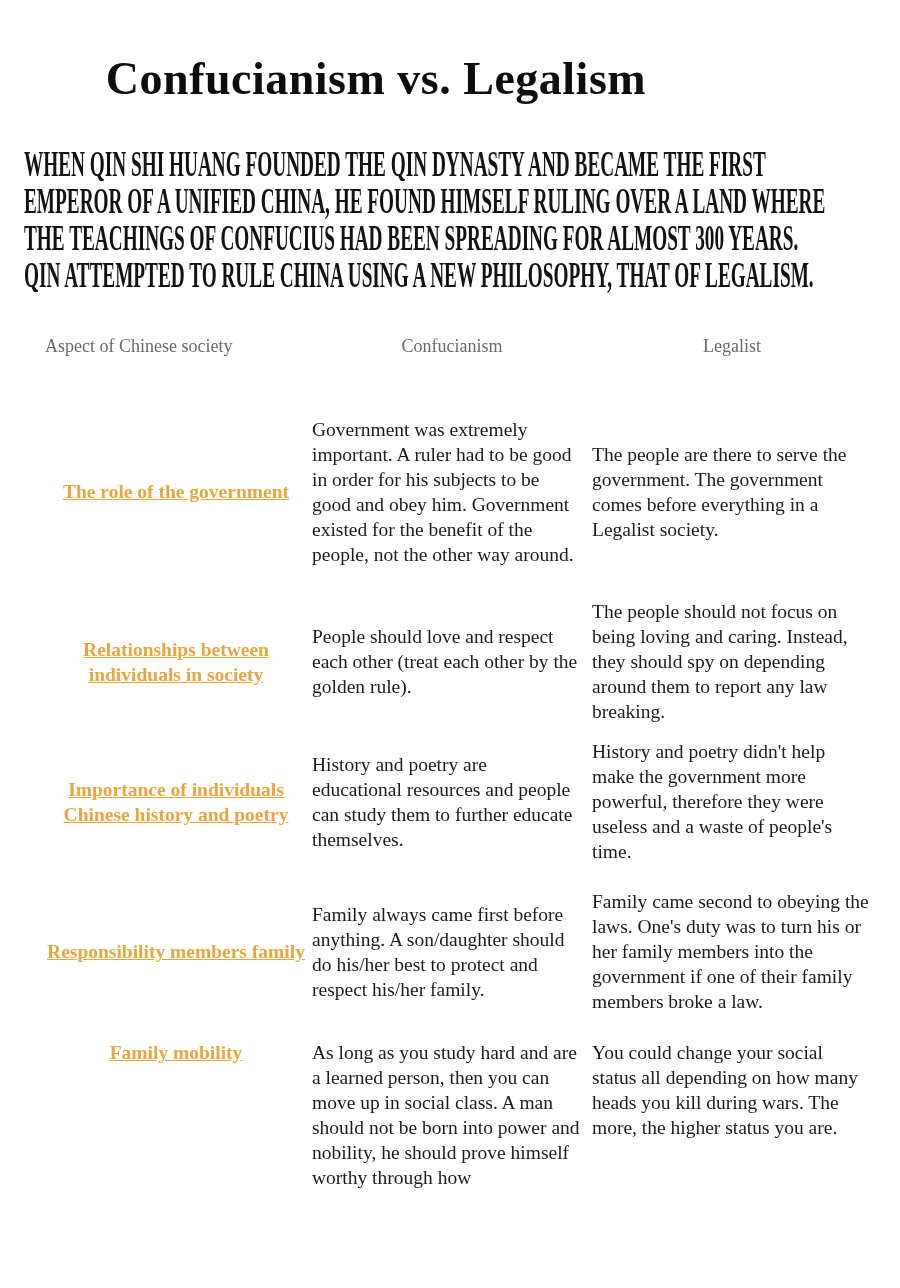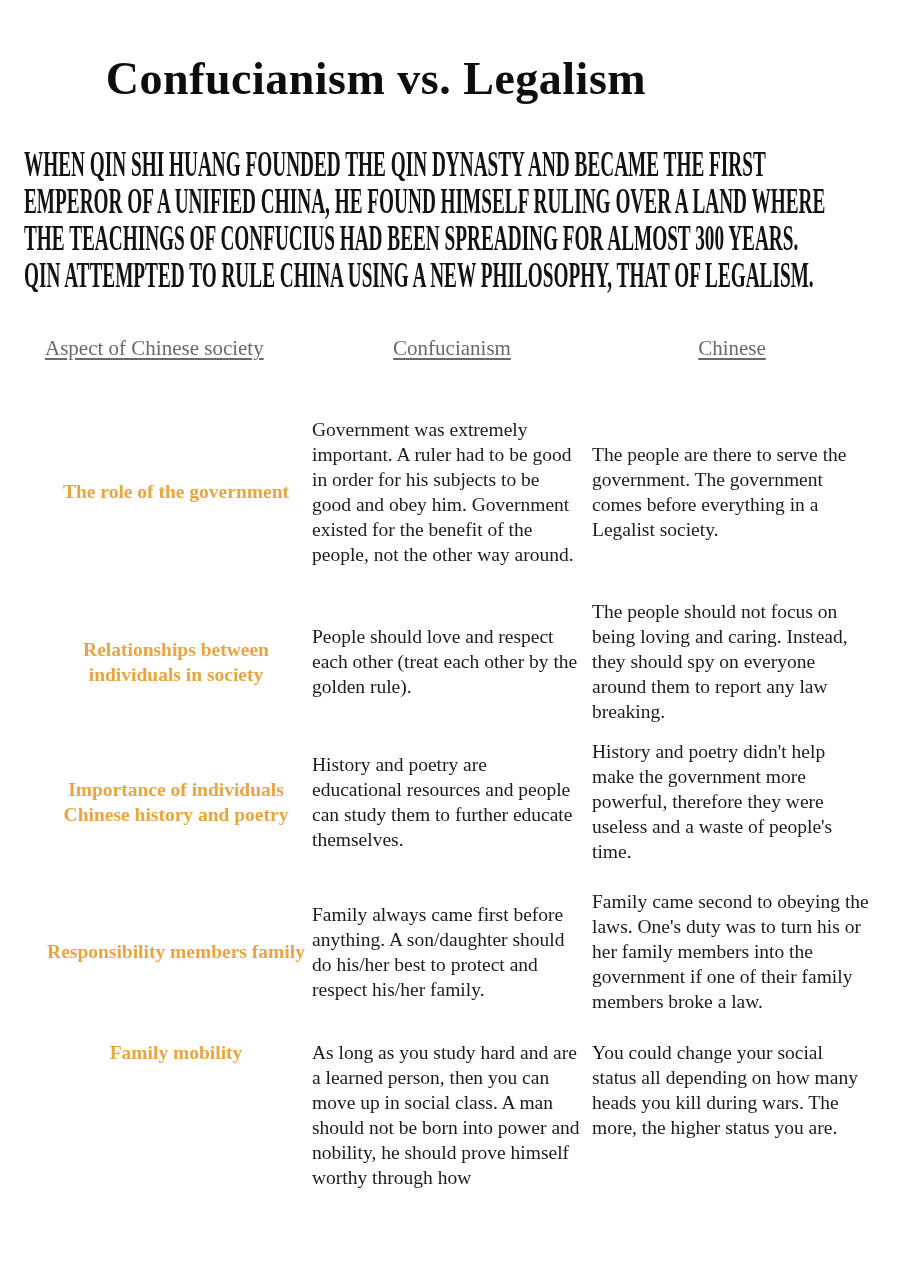--- a/index.html
+++ b/index.html
@@ -34,42 +34,42 @@
   table.compare{
     position:absolute;top:336px;left:40px;
     width:832px;
     border-collapse:collapse;
     table-layout:fixed;
   }
   col.c1{width:272px;}
   col.c2{width:280px;}
   col.c3{width:280px;}
   th{
-    font-size:21px;
+    font-size:18px;
     font-weight:normal;
     color:var(--header-text,#6a6a6a);
-    text-decoration:underline;
     text-underline-offset:3px;
     vertical-align:top;
     height:58px;
     padding:0;
   }
   th.h-aspect{text-align:left;padding-left:5px;}
   th.h-conf,th.h-leg{}
   td{
     vertical-align:middle;
     padding:0;
     font-size:19.5px;
     line-height:25px;
   }
   td.aspect{
     color:var(--accent,#eba53e);
     font-weight:bold;
     text-align:center;
     padding:0 3px;
+    text-decoration:underline;
   }
   td.conf{padding-right:12px;}
   td.leg{padding-right:2px;}
   tr.r1{height:195px;}
   tr.r2{height:145px;}
   tr.r3{height:135px;}
   tr.r4{height:165px;}
   tr.r5 td{vertical-align:top;padding-top:6px;}
 </style>
 </head>
@@ -89,33 +89,33 @@
   <table class="compare">
     <colgroup>
         <col class="c1">
         <col class="c2">
         <col class="c3">
       </colgroup>
     <thead>
       <tr>
         <th class="h-aspect">Aspect of Chinese society</th>
         <th class="h-conf">Confucianism</th>
-        <th class="h-leg">Chinese</th>
+        <th class="h-leg">Legalist</th>
       </tr>
     </thead>
     <tbody>
       <tr class="r1">
         <td class="aspect">The role of the government</td>
         <td class="conf">Government was extremely important. A ruler had to be good in order for his subjects to be good and obey him. Government existed for the benefit of the people, not the other way around.</td>
         <td class="leg">The people are there to serve the government. The government comes before everything in a Legalist society.</td>
       </tr>
       <tr class="r2">
         <td class="aspect">Relationships between individuals in society</td>
         <td class="conf">People should love and respect each other (treat each other by the golden rule).</td>
-        <td class="leg">The people should not focus on being loving and caring. Instead, they should spy on everyone around them to report any law breaking.</td>
+        <td class="leg">The people should not focus on being loving and caring. Instead, they should spy on depending around them to report any law breaking.</td>
       </tr>
       <tr class="r3">
         <td class="aspect">Importance of individuals Chinese history and poetry</td>
         <td class="conf">History and poetry are educational resources and people can study them to further educate themselves.</td>
         <td class="leg">History and poetry didn't help make the government more powerful, therefore they were useless and a waste of people's time.</td>
       </tr>
       <tr class="r4">
         <td class="aspect">Responsibility members family</td>
         <td class="conf">Family always came first before anything. A son/daughter should do his/her best to protect and respect his/her family.</td>
         <td class="leg">Family came second to obeying the laws. One's duty was to turn his or her family members into the government if one of their family members broke a law.</td>

